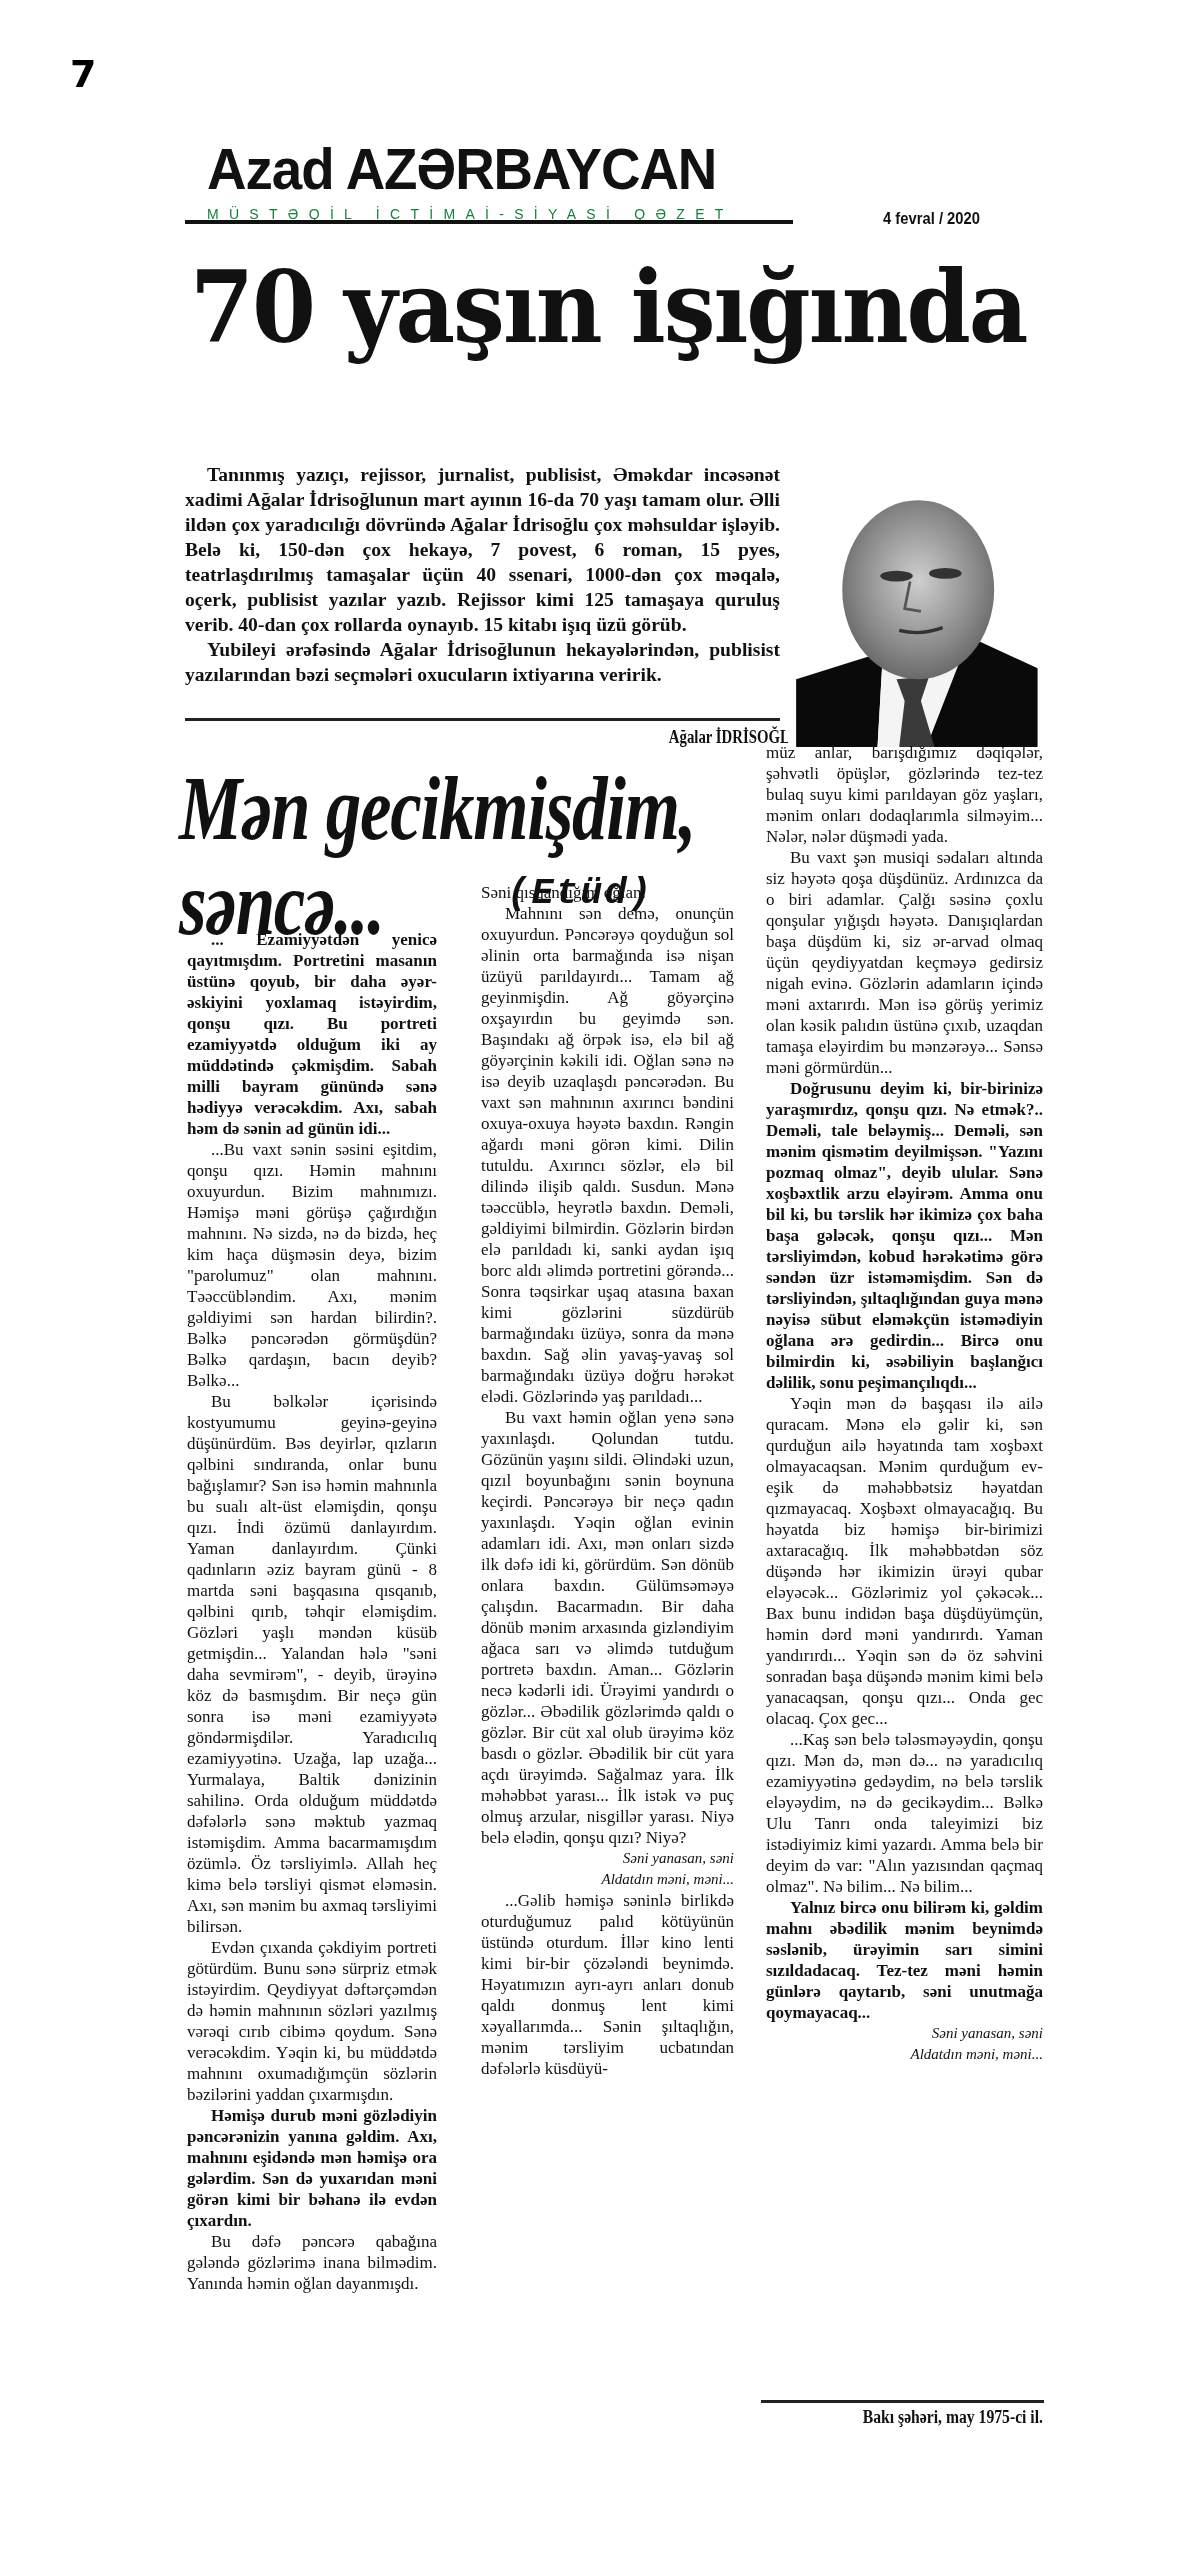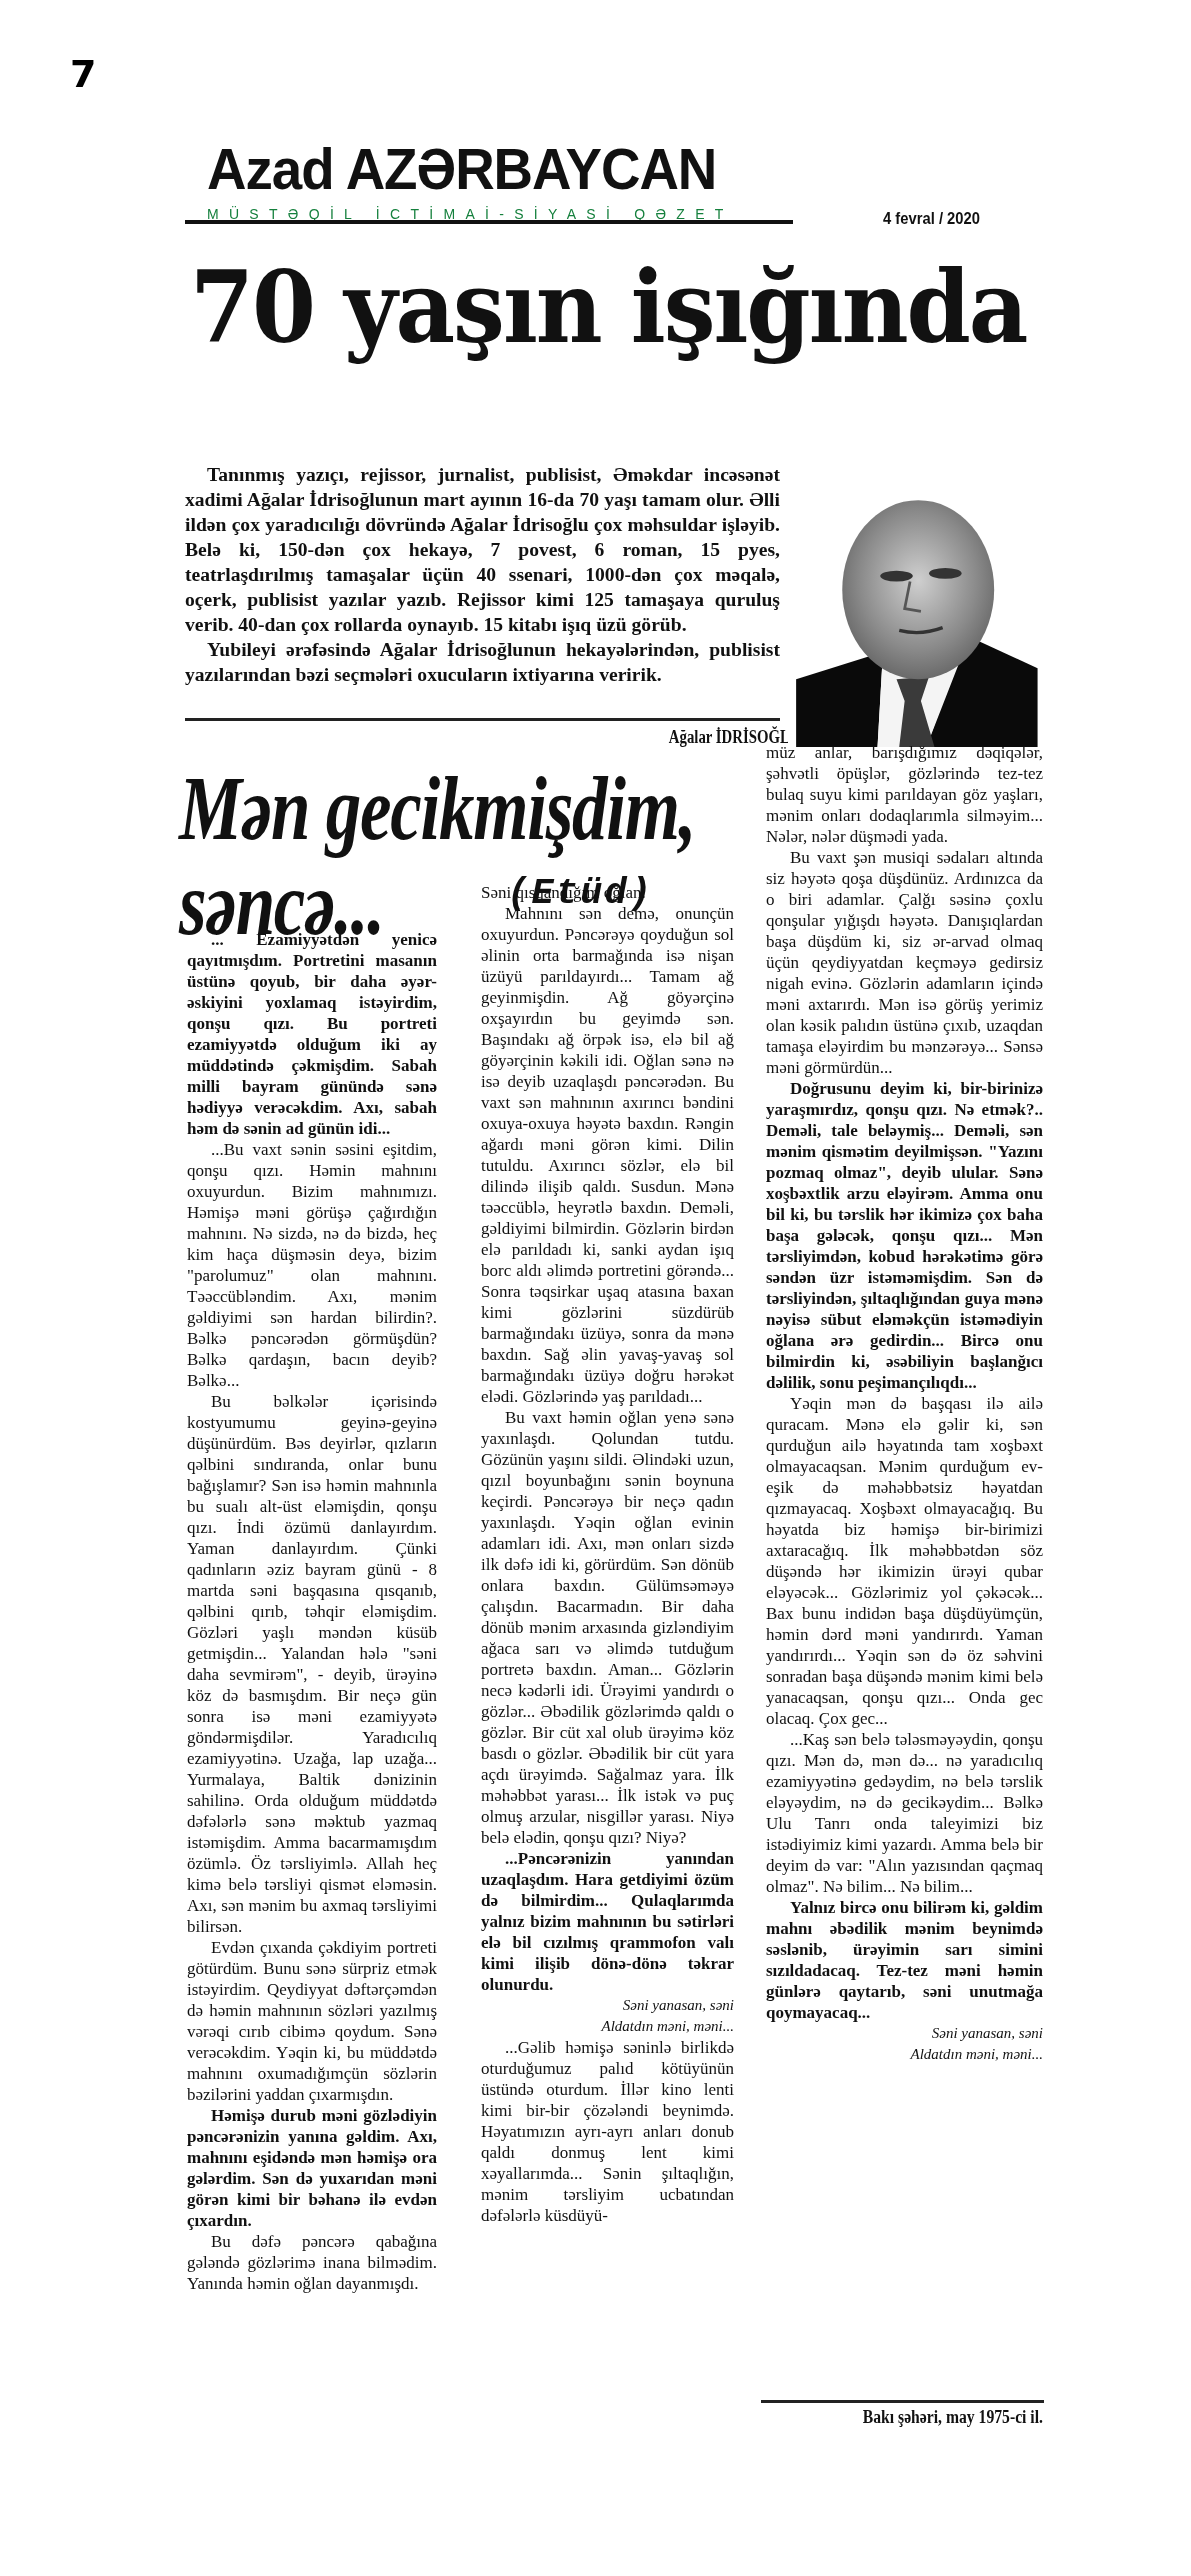--- a/index.html
+++ b/index.html
@@ -82,21 +82,20 @@
     <p>...Bu vaxt sənin səsini eşitdim, qonşu qızı. Həmin mahnını oxuyurdun. Bizim mahnımızı. Həmişə məni görüşə çağırdığın mahnını. Nə sizdə, nə də bizdə, heç kim haça düşməsin deyə, bizim "parolumuz" olan mahnını. Təəccübləndim. Axı, mənim gəldiyimi sən hardan bilirdin?. Bəlkə pəncərədən görmüşdün? Bəlkə qardaşın, bacın deyib? Bəlkə...</p>
     <p>Bu bəlkələr içərisində kostyumumu geyinə-geyinə düşünürdüm. Bəs deyirlər, qızların qəlbini sındıranda, onlar bunu bağışlamır? Sən isə həmin mahnınla bu sualı alt-üst eləmişdin, qonşu qızı. İndi özümü danlayırdım. Yaman danlayırdım. Çünki qadınların əziz bayram günü - 8 martda səni başqasına qısqanıb, qəlbini qırıb, təhqir eləmişdim. Gözləri yaşlı məndən küsüb getmişdin... Yalandan hələ "səni daha sevmirəm", - deyib, ürəyinə köz də basmışdım. Bir neçə gün sonra isə məni ezamiyyətə göndərmişdilər. Yaradıcılıq ezamiyyətinə. Uzağa, lap uzağa... Yurmalaya, Baltik dənizinin sahilinə. Orda olduğum müddətdə dəfələrlə sənə məktub yazmaq istəmişdim. Amma bacarmamışdım özümlə. Öz tərsliyimlə. Allah heç kimə belə tərsliyi qismət eləməsin. Axı, sən mənim bu axmaq tərsliyimi bilirsən.</p>
     <p>Evdən çıxanda çəkdiyim portreti götürdüm. Bunu sənə sürpriz etmək istəyirdim. Qeydiyyat dəftərçəmdən də həmin mahnının sözləri yazılmış vərəqi cırıb cibimə qoydum. Sənə verəcəkdim. Yəqin ki, bu müddətdə mahnını oxumadığımçün sözlərin bəzilərini yaddan çıxarmışdın.</p>
     <p class="b">Həmişə durub məni gözlədiyin pəncərənizin yanına gəldim. Axı, mahnını eşidəndə mən həmişə ora gələrdim. Sən də yuxarıdan məni görən kimi bir bəhanə ilə evdən çıxardın.</p>
     <p>Bu dəfə pəncərə qabağına gələndə gözlərimə inana bilmədim. Yanında həmin oğlan dayanmışdı.</p>
   </div>
 <div class="col col2">
     <p class="noind">Səni qısqandığım oğlan.</p>
     <p>Mahnını sən demə, onunçün oxuyurdun. Pəncərəyə qoyduğun sol əlinin orta barmağında isə nişan üzüyü parıldayırdı... Tamam ağ geyinmişdin. Ağ göyərçinə oxşayırdın bu geyimdə sən. Başındakı ağ örpək isə, elə bil ağ göyərçinin kəkili idi. Oğlan sənə nə isə deyib uzaqlaşdı pəncərədən. Bu vaxt sən mahnının axırıncı bəndini oxuya-oxuya həyətə baxdın. Rəngin ağardı məni görən kimi. Dilin tutuldu. Axırıncı sözlər, elə bil dilində ilişib qaldı. Susdun. Mənə təəccüblə, heyrətlə baxdın. Deməli, gəldiyimi bilmirdin. Gözlərin birdən elə parıldadı ki, sanki aydan işıq borc aldı əlimdə portretini görəndə... Sonra təqsirkar uşaq atasına baxan kimi gözlərini süzdürüb barmağındakı üzüyə, sonra da mənə baxdın. Sağ əlin yavaş-yavaş sol barmağındakı üzüyə doğru hərəkət elədi. Gözlərində yaş parıldadı...</p>
     <p>Bu vaxt həmin oğlan yenə sənə yaxınlaşdı. Qolundan tutdu. Gözünün yaşını sildi. Əlindəki uzun, qızıl boyunbağını sənin boynuna keçirdi. Pəncərəyə bir neçə qadın yaxınlaşdı. Yəqin oğlan evinin adamları idi. Axı, mən onları sizdə ilk dəfə idi ki, görürdüm. Sən dönüb onlara baxdın. Gülümsəməyə çalışdın. Bacarmadın. Bir daha dönüb mənim arxasında gizləndiyim ağaca sarı və əlimdə tutduğum portretə baxdın. Aman... Gözlərin necə kədərli idi. Ürəyimi yandırdı o gözlər... Əbədilik gözlərimdə qaldı o gözlər. Bir cüt xal olub ürəyimə köz basdı o gözlər. Əbədilik bir cüt yara açdı ürəyimdə. Sağalmaz yara. İlk məhəbbət yarası... İlk istək və puç olmuş arzular, nisgillər yarası. Niyə belə elədin, qonşu qızı? Niyə?</p>
-    <p class="b">...Pəncərənizin yanından uzaqlaşdım. Hara getdiyimi özüm də bilmirdim... Qulaqlarımda yalnız bizim mahnının bu sətirləri elə bil cızılmış qrammofon valı kimi ilişib dönə-dönə təkrar olunurdu.</p>
     <p class="verse">Səni yanasan, səni</p>
     <p class="verse">Aldatdın məni, məni...</p>
     <p>...Gəlib həmişə səninlə birlikdə oturduğumuz palıd kötüyünün üstündə oturdum. İllər kino lenti kimi bir-bir çözələndi beynimdə. Həyatımızın ayrı-ayrı anları donub qaldı donmuş lent kimi xəyallarımda... Sənin şıltaqlığın, mənim tərsliyim ucbatından dəfələrlə küsdüyü-</p>
   </div>
 <div class="col col3">
     <p class="noind">müz anlar, barışdığımız dəqiqələr, şəhvətli öpüşlər, gözlərində tez-tez bulaq suyu kimi parıldayan göz yaşları, mənim onları dodaqlarımla silməyim... Nələr, nələr düşmədi yada.</p>
     <p>Bu vaxt şən musiqi sədaları altında siz həyətə qoşa düşdünüz. Ardınızca da o biri adamlar. Çalğı səsinə çoxlu qonşular yığışdı həyətə. Danışıqlardan başa düşdüm ki, siz ər-arvad olmaq üçün qeydiyyatdan keçməyə gedirsiz nigah evinə. Gözlərin adamların içində məni axtarırdı. Mən isə görüş yerimiz olan kəsik palıdın üstünə çıxıb, uzaqdan tamaşa eləyirdim bu mənzərəyə... Sənsə məni görmürdün...</p>
     <p class="b">Doğrusunu deyim ki, bir-birinizə yaraşmırdız, qonşu qızı. Nə etmək?.. Deməli, tale beləymiş... Deməli, sən mənim qismətim deyilmişsən. "Yazını pozmaq olmaz", deyib ulular. Sənə xoşbəxtlik arzu eləyirəm. Amma onu bil ki, bu tərslik hər ikimizə çox baha başa gələcək, qonşu qızı... Mən tərsliyimdən, kobud hərəkətimə görə səndən üzr istəməmişdim. Sən də tərsliyindən, şıltaqlığından guya mənə nəyisə sübut eləməkçün istəmədiyin oğlana ərə gedirdin... Bircə onu bilmirdin ki, əsəbiliyin başlanğıcı dəlilik, sonu peşimançılıqdı...</p>
     <p>Yəqin mən də başqası ilə ailə quracam. Mənə elə gəlir ki, sən qurduğun ailə həyatında tam xoşbəxt olmayacaqsan. Mənim qurduğum ev-eşik də məhəbbətsiz həyatdan qızmayacaq. Xoşbəxt olmayacağıq. Bu həyatda biz həmişə bir-birimizi axtaracağıq. İlk məhəbbətdən söz düşəndə hər ikimizin ürəyi qubar eləyəcək... Gözlərimiz yol çəkəcək... Bax bunu indidən başa düşdüyümçün, həmin dərd məni yandırırdı. Yaman yandırırdı... Yəqin sən də öz səhvini sonradan başa düşəndə mənim kimi belə yanacaqsan, qonşu qızı... Onda gec olacaq. Çox gec...</p>
     <p>...Kaş sən belə tələsməyəydin, qonşu qızı. Mən də, mən də... nə yaradıcılıq ezamiyyətinə gedəydim, nə belə tərslik eləyəydim, nə də gecikəydim... Bəlkə Ulu Tanrı onda taleyimizi biz istədiyimiz kimi yazardı. Amma belə bir deyim də var: "Alın yazısından qaçmaq olmaz". Nə bilim... Nə bilim...</p>

